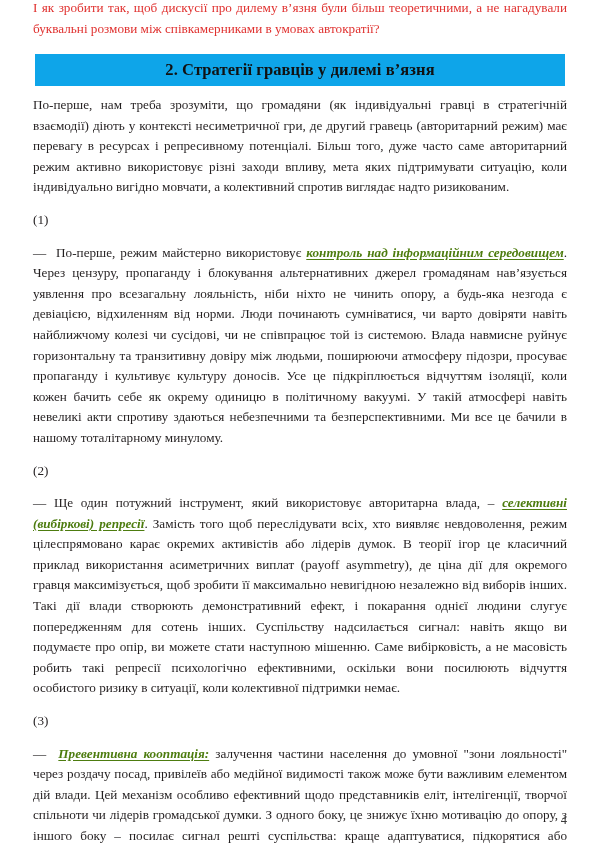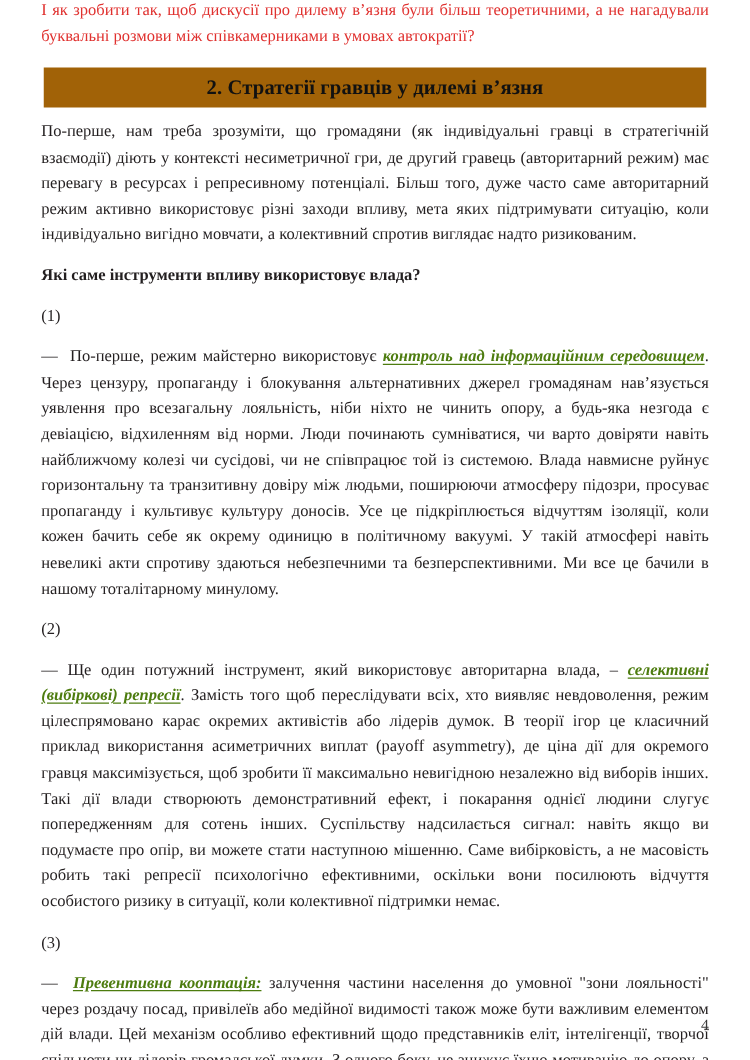--- a/index.html
+++ b/index.html
@@ -41,21 +41,21 @@
     hyphens: none;
   }
 
   
   .banner {
     position: absolute;
     left: 35px;
     top: 54px;
     width: 530px;
     height: 32px;
-    background: #a16207;
+    background: #0ea5e9;
     display: flex;
     align-items: center;
     justify-content: center;
   }
   .banner-title {
     font-size: 16.5px;
     font-weight: bold;
     color: #111111;
     letter-spacing: 0.1px;
     white-space: nowrap;
@@ -122,21 +122,20 @@
   </div>
 
   <div class="banner">
     <span class="banner-title">2. Стратегії гравців у дилемі в’язня</span>
   </div>
 
   <div class="body-wrap">
 
     <p class="txt">По-перше, нам треба зрозуміти, що громадяни (як індивідуальні гравці в стратегічній взаємодії) діють у контексті несиметричної гри, де другий гравець (авторитарний режим) має перевагу в ресурсах і репресивному потенціалі. Більш того, дуже часто саме авторитарний режим активно використовує різні заходи впливу, мета яких підтримувати ситуацію, коли індивідуально вигідно мовчати, а колективний спротив виглядає надто ризикованим.</p>
 
-    <p class="q-head">Які саме інструменти впливу використовує влада?</p>
 
     <p class="marker">(1)</p>
 
     <p class="txt"><span>—</span>&nbsp;&nbsp;<span>По-перше, режим майстерно використовує </span><span class="term">контроль над інформаційним середовищем</span><span>. Через цензуру, пропаганду і блокування альтернативних джерел громадянам нав’язується уявлення про всезагальну лояльність, ніби ніхто не чинить опору, а будь-яка незгода є девіацією, відхиленням від норми. Люди починають сумніватися, чи варто довіряти навіть найближчому колезі чи сусідові, чи не співпрацює той із системою. Влада навмисне руйнує горизонтальну та транзитивну довіру між людьми, поширюючи атмосферу підозри, просуває пропаганду і культивує культуру доносів. Усе це підкріплюється відчуттям ізоляції, коли кожен бачить себе як окрему одиницю в політичному вакуумі. У такій атмосфері навіть невеликі акти спротиву здаються небезпечними та безперспективними. Ми все це бачили в нашому тоталітарному минулому.</span></p>
 
     <p class="marker">(2)</p>
 
     <p class="txt"><span>—</span>&nbsp;<span>Ще один потужний інструмент, який використовує авторитарна влада, – </span><span class="term">селективні (вибіркові) репресії</span><span>. Замість того щоб переслідувати всіх, хто виявляє невдоволення, режим цілеспрямовано карає окремих активістів або лідерів думок. В теорії ігор це класичний приклад використання асиметричних виплат (payoff asymmetry), де ціна дії для окремого гравця максимізується, щоб зробити її максимально невигідною незалежно від виборів інших. Такі дії влади створюють демонстративний ефект, і покарання однієї людини слугує попередженням для сотень інших. Суспільству надсилається сигнал: навіть якщо ви подумаєте про опір, ви можете стати наступною мішенню. Саме вибірковість, а не масовість робить такі репресії психологічно ефективними, оскільки вони посилюють відчуття особистого ризику в ситуації, коли колективної підтримки немає.</span></p>
 
     <p class="marker">(3)</p>

